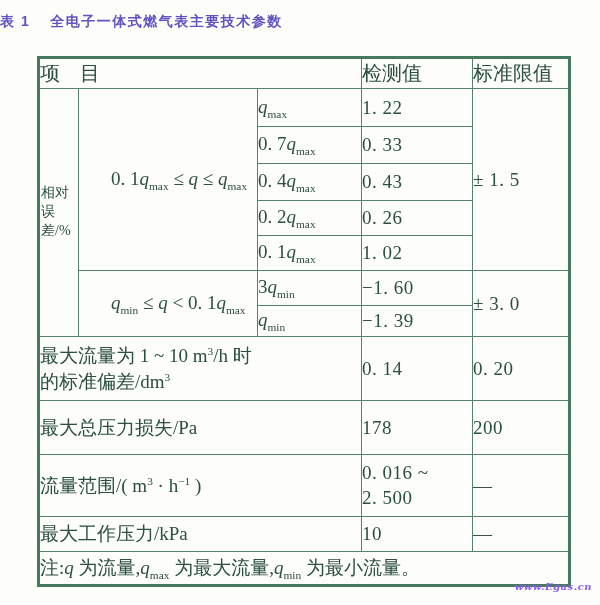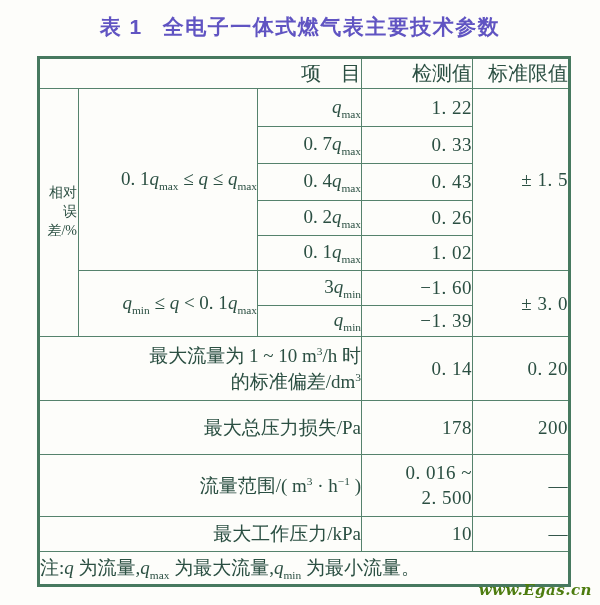--- a/index.html
+++ b/index.html
@@ -1,54 +1,54 @@
 <!DOCTYPE html>
 <html><head>
 <meta charset="utf-8">
 <style>
   html,body{margin:0;padding:0;background:#ffffff;}
   .page{
     position:relative;width:600px;height:605px;background:#fdfdfa;
     font-family:"Liberation Serif","DejaVu Serif",serif;color:#2b4f42;overflow:hidden;
   }
   .title{
-    position:absolute;top:13px;left:0;width:100%;text-align:center;
-    font-weight:bold;font-size:21px;color:#6054c2;letter-spacing:1.5px;
+    position:absolute;top:13px;left:0;width:100%;text-align:left;
+    font-weight:bold;font-size:14px;color:#6054c2;letter-spacing:1.5px;
     font-family:"Liberation Sans","DejaVu Sans",sans-serif;
   }
   .title .t-label{margin-right:20px;}
   table.params{
     position:absolute;left:37px;top:56px;width:531px;
     border-collapse:collapse;table-layout:fixed;
     border:3px solid #47795f;
   }
   td,th{
-    border:1.5px solid #55826c;text-align:right;vertical-align:middle;
+    border:1.5px solid #55826c;text-align:left;vertical-align:middle;
     padding:0;font-weight:normal;font-size:19px;color:#2b4f42;overflow:hidden;
   }
   th{font-size:20px;}
   tr.rh{height:31px;}
   tr.r1{height:38px;} tr.r2{height:37px;} tr.r3{height:37px;}
   tr.r4{height:35px;} tr.r5{height:35px;} tr.r6{height:35px;}
   tr.r7{height:31px;} tr.r8{height:64px;margin-left:12px;} tr.r9{height:54px;}
   tr.r10{height:62px;} tr.r11{height:35px;padding-left:31px;} tr.rnote{height:34px;}
   .group-label{font-size:14px;line-height:1.35;word-break:break-all;padding:0 1px;}
   .range{font-size:19px;padding-left:32px;}
   .flow{font-size:19px;}
   .num{font-size:19px;letter-spacing:0.5px;}
   .item{font-size:19px;line-height:1.35;}
   .val2{line-height:1.3;}
   .note-cell{text-align:left;font-size:19px;}
   sub{font-size:60%;}
   sup{font-size:60%;}
   i{font-style:italic;}
   .watermark{
     position:absolute;top:581px;right:8px;
-    font-style:italic;font-weight:bold;color:#4d7c0f;
-    font-size:15px;letter-spacing:0.5px;
+    font-style:italic;font-weight:bold;color:#8b5cf6;
+    font-size:10px;letter-spacing:0.5px;
     font-family:"DejaVu Serif","Liberation Serif",serif;
   }
 </style>
 </head>
 <body>
 
 <div class="page">
 
   <div class="title">
     <span class="t-label">表 1</span><span>全电子一体式燃气表主要技术参数</span>

